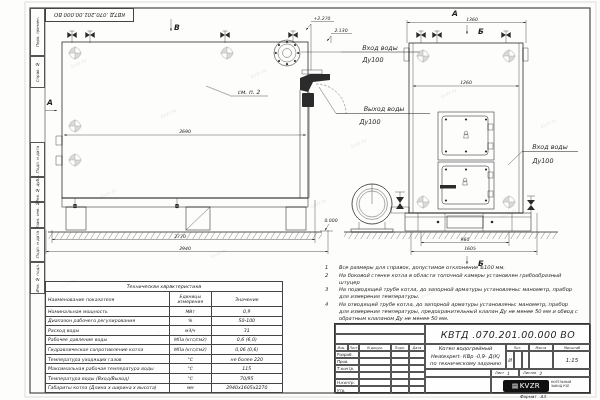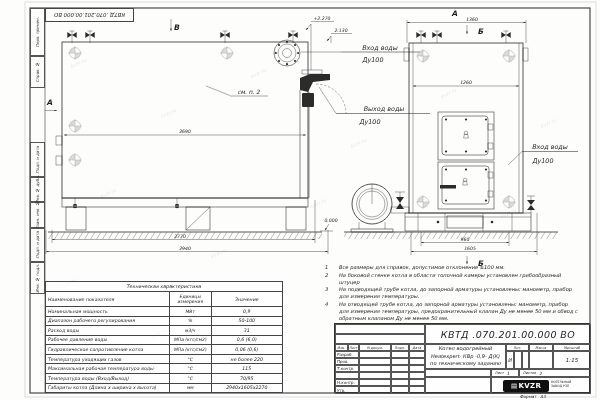--- a/index.html
+++ b/index.html
@@ -43,21 +43,21 @@
       border:1.1px solid #333;font-style:italic;background:rgba(255,255,255,0.65);}
   .cell{position:absolute;box-sizing:border-box;border:0.5px solid #555;display:flex;
       align-items:center;justify-content:center;overflow:hidden;}
   .tb-num{font-size:9.5px;letter-spacing:0.4px;white-space:nowrap;}
   .h35{font-size:3.4px;} .h40{font-size:4px;padding-left:1px;justify-content:flex-start;}
   .nm{flex-direction:column;font-size:5.1px;line-height:1.45;text-align:center;}
   .sheetrow{font-size:3.6px;justify-content:flex-start;padding-left:3px;gap:3px;}
   .sheetrow b{font-size:4.4px;font-weight:normal;}
   .logo-box{position:absolute;left:168px;top:56px;width:46px;height:12px;background:#101010;
       border-radius:2px;display:flex;align-items:center;justify-content:center;gap:1.5px;}
-  .logo-box .kv{color:#fff;font-weight:bold;font-style:normal;font-size:7px;letter-spacing:0.3px;}
+  .logo-box .kv{color:#fff;font-weight:normal;font-style:normal;font-size:7px;letter-spacing:0.3px;}
   .logo-box .bars{color:#fff;font-size:6.5px;font-style:normal;line-height:1;}
   .logo-cap{position:absolute;left:216px;top:57px;font-size:3.1px;font-style:normal;line-height:1.25;color:#222;}
   .fmt{position:absolute;left:520px;top:394px;font-size:4.1px;font-style:italic;display:flex;gap:4px;}
 </style>
 </head>
 <body>
 
 <div class="page">
 
   <span class="wm" style="left:70px;top:60px">kvzr.ru</span>

